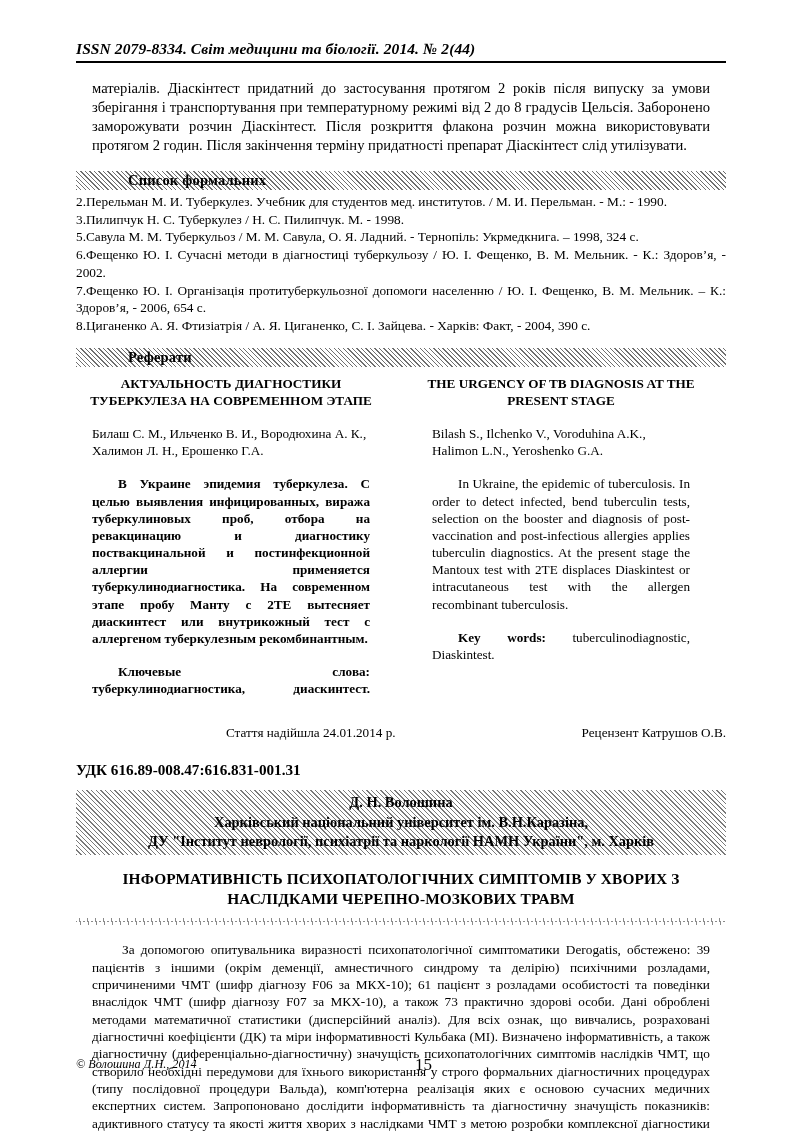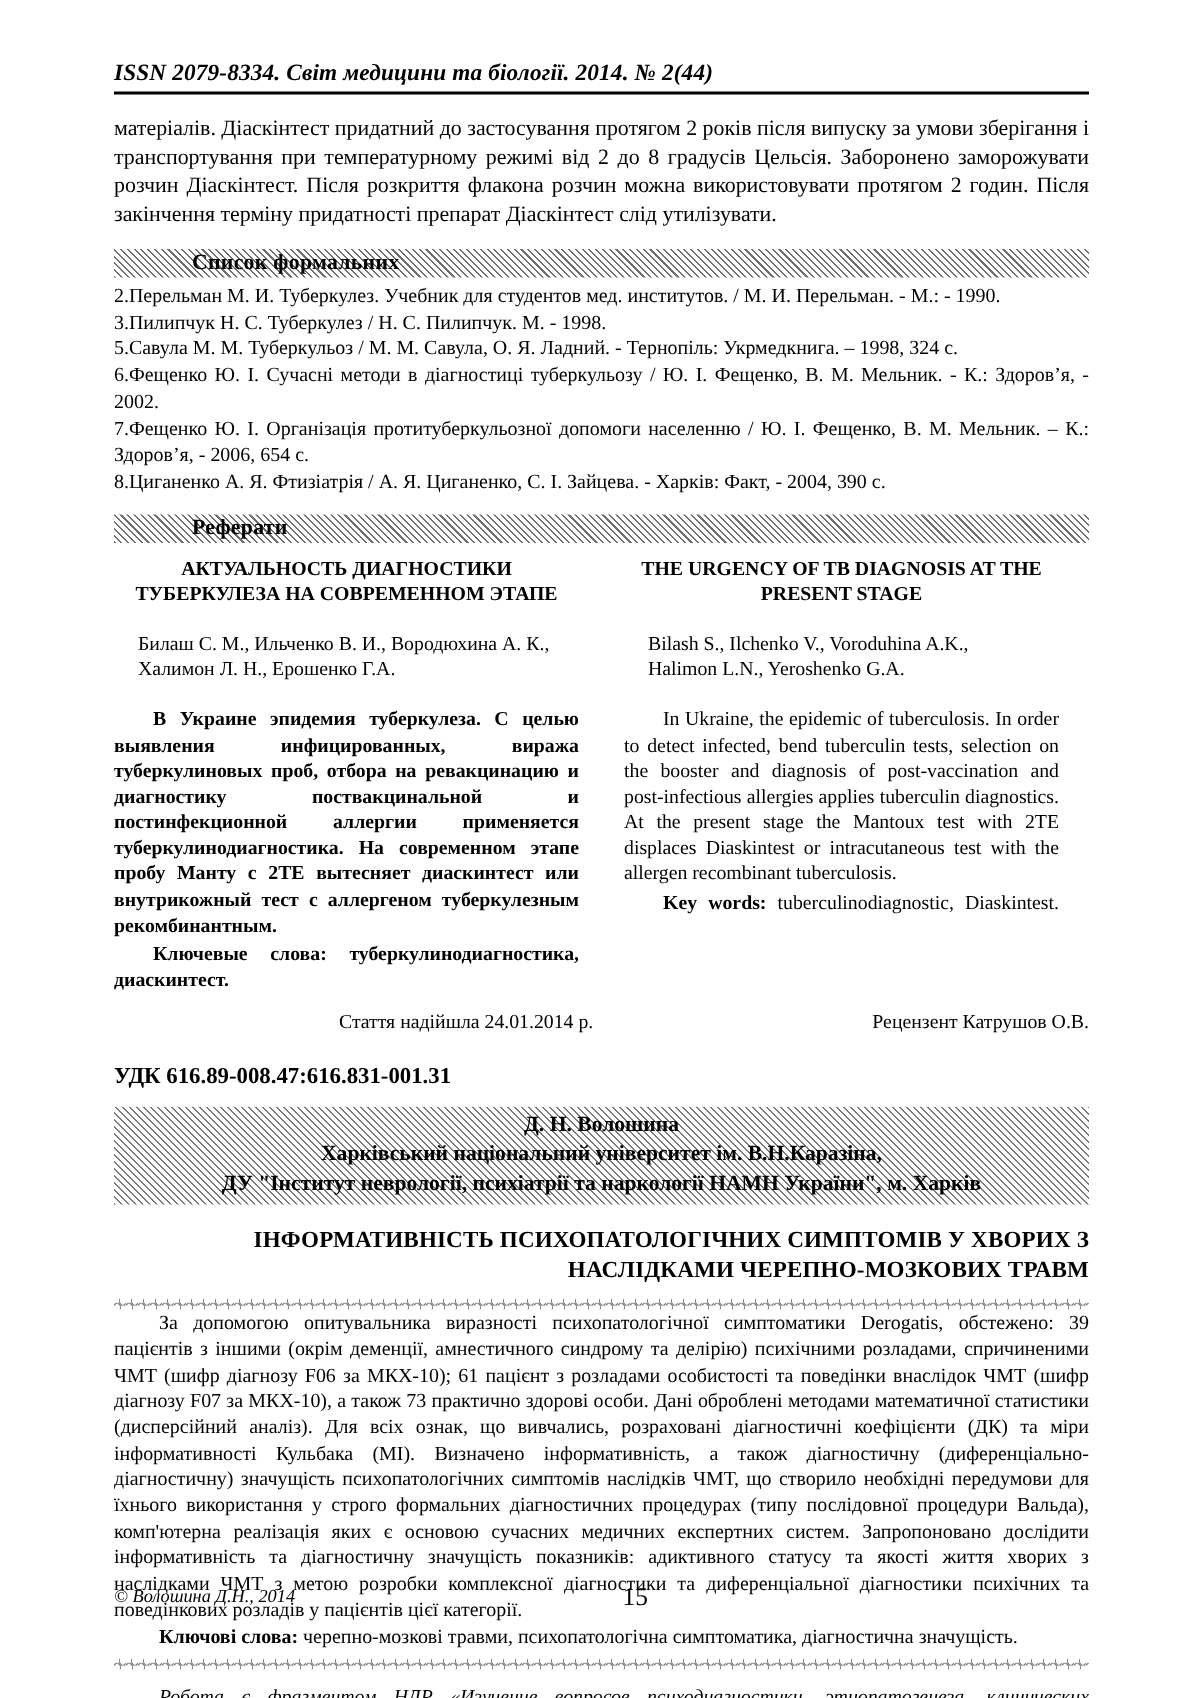--- a/index.html
+++ b/index.html
@@ -38,21 +38,21 @@
     letter-spacing: .1px;
     padding-bottom: 3px;
   }
   .runhead-rule {
     border-bottom: 2.1px solid #000;
     margin-bottom: 14px;
   }
 
   
   p {
-    margin: 0;
+    margin: 16px;
     font-size: 14.6px;
     line-height: 1.30;
     text-align: justify;
     text-indent: 0;
   }
 
   
   .hatch-bar {
     margin-top: 13px;
     height: 19px;
@@ -162,21 +162,21 @@
     font-weight: bold;
     font-size: 14.4px;
     line-height: 1.34;
     color: #000;
   }
 
   
   .art-title {
     font-weight: bold;
     font-size: 15.4px;
-    text-align: right;
+    text-align: center;
     line-height: 1.30;
     margin-top: 14px;
     letter-spacing: .1px;
   }
 
   
   .wavy {
     height: 7px;
     margin-top: 9px;
     background-image:

